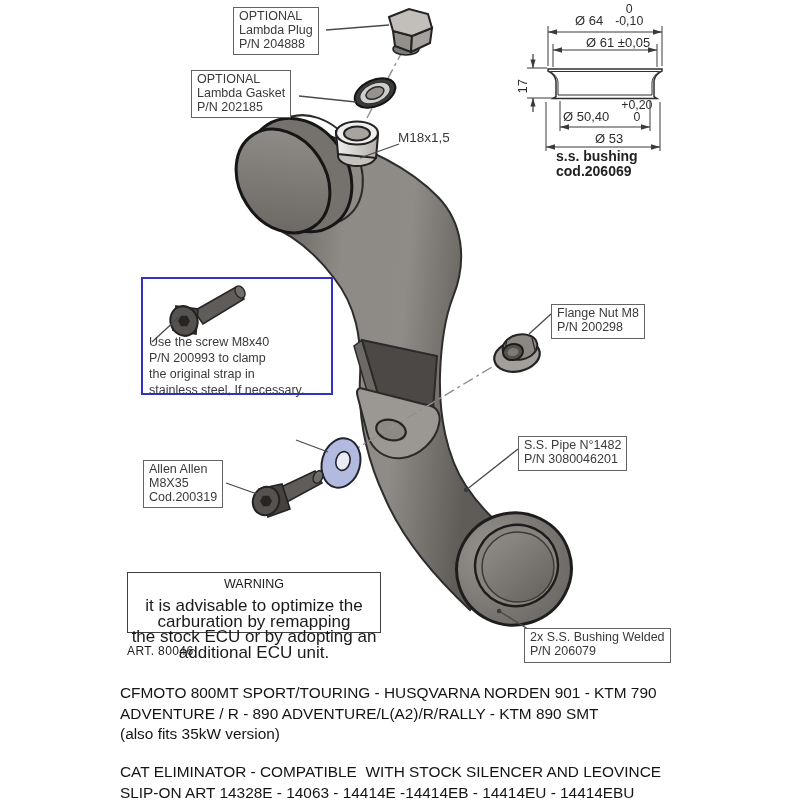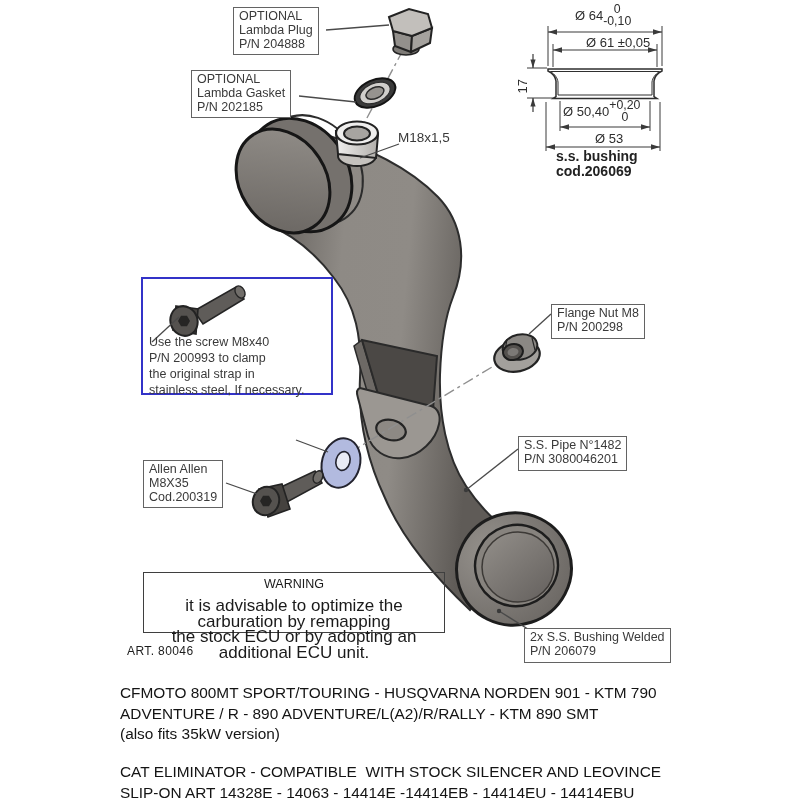--- a/index.html
+++ b/index.html
@@ -7,31 +7,31 @@
          font-family:"Liberation Sans",sans-serif;}
   .stage svg{position:absolute;left:0;top:0;}
   .callout{position:absolute;background:#fff;border:1px solid #636363;
            padding:2px 5px 3px;font-size:12.5px;line-height:13.8px;color:#3a3a3a;
            white-space:pre-wrap;z-index:6;}
   .plain-label{position:absolute;font-size:13.5px;color:#3a3a3a;z-index:6;}
   .note-box{position:absolute;left:141px;top:277px;width:192px;height:118px;
             border:2px solid #3232c8;box-sizing:border-box;z-index:5;}
   .note-text{position:absolute;left:149px;top:334px;font-size:12.5px;line-height:16px;
              color:#3a3a3a;white-space:pre-wrap;z-index:6;}
-  .warning-box{position:absolute;left:143px;top:572px;width:302px;height:61px;
+  .warning-box{position:absolute;left:127px;top:572px;width:254px;height:61px;
                border:1.5px solid #3f3f3f;box-sizing:border-box;text-align:center;z-index:6;}
   .warning-title{margin-top:4px;font-size:12.5px;color:#1a1a1a;}
   .warning-body{margin-top:7px;font-size:17px;line-height:15.5px;color:#1a1a1a;white-space:pre-wrap;}
   .art-number{position:absolute;left:127px;top:644px;font-size:12px;letter-spacing:.4px;color:#1c1c1c;z-index:6;}
   .fitment{position:absolute;left:120px;top:683px;font-size:15.4px;line-height:20.5px;
            color:#141414;white-space:pre-wrap;z-index:6;}
   .compat{position:absolute;left:120px;top:762px;font-size:15.4px;line-height:20.5px;
           color:#141414;white-space:pre-wrap;z-index:6;}
   .tdim{position:absolute;font-size:13px;color:#2d2d2d;z-index:6;}
-  .tdim-stack{display:flex;align-items:center;gap:0;}
+  .tdim-stack{display:flex;align-items:flex-end;gap:12px;}
   .tolcol{display:flex;flex-direction:column;align-items:center;font-size:12.3px;line-height:11.8px;}
   .t17{transform:rotate(-90deg);transform-origin:center;}
   .tcaption{position:absolute;left:556px;top:149px;font-size:14px;line-height:14.5px;
             font-weight:bold;color:#222;white-space:pre-wrap;z-index:6;}
 </style>
 </head>
 <body>
 
 <div class="stage">
 

